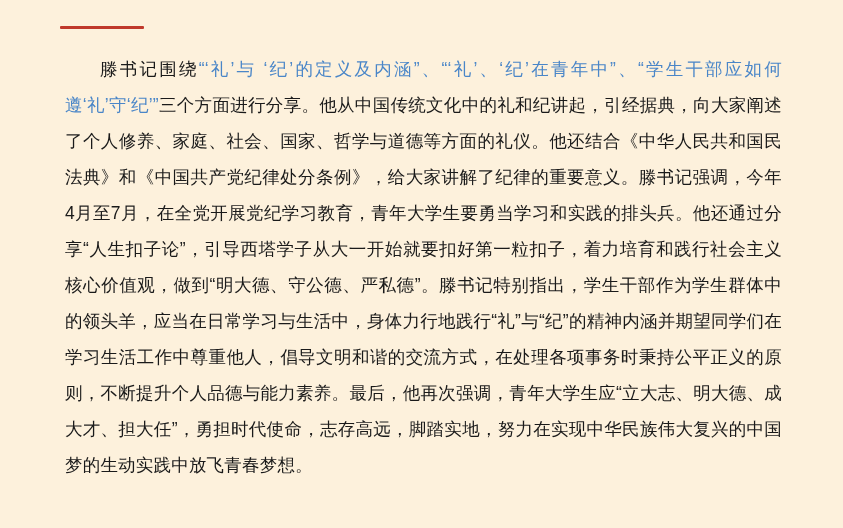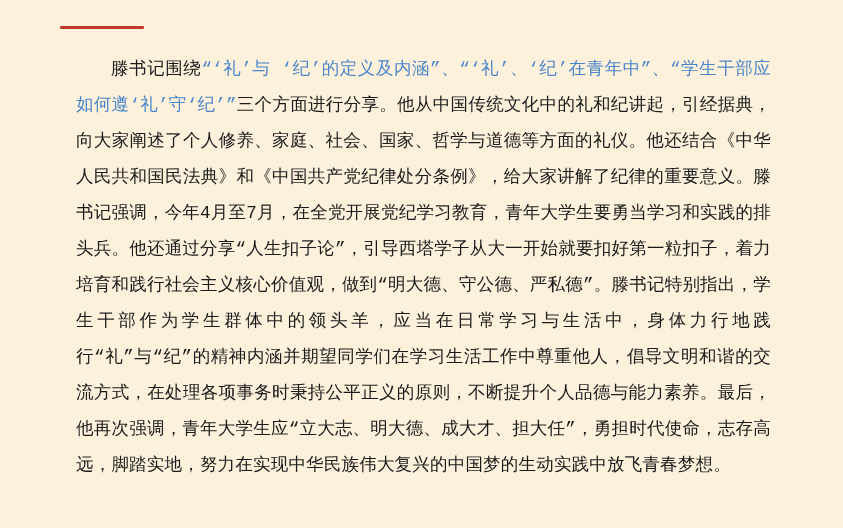--- a/index.html
+++ b/index.html
@@ -27,29 +27,29 @@
     right: 38px;
   }
   .rule {
     width: 84px;
     height: 3px;
     background: #c0392b;
     margin: 0 0 22px 22px;
     border-radius: 1px;
   }
   .para {
-    margin: 16px;
+    margin: 5px;
     padding: 0 18px 0 22px;
     font-size: 17.5px;
     line-height: 36px;
     color: #1a1a1a;
     text-align: justify;
     text-justify: inter-ideograph;
     text-indent: 2em;
-    font-family: Liberation Mono, monospace;
+    font-family: Liberation Sans, sans-serif;
     letter-spacing: 0.2px;
   }
   .hl {
     color: #4a86c8;
   }
 </style>
 </head>
 <body>
 
 <div class="page">

